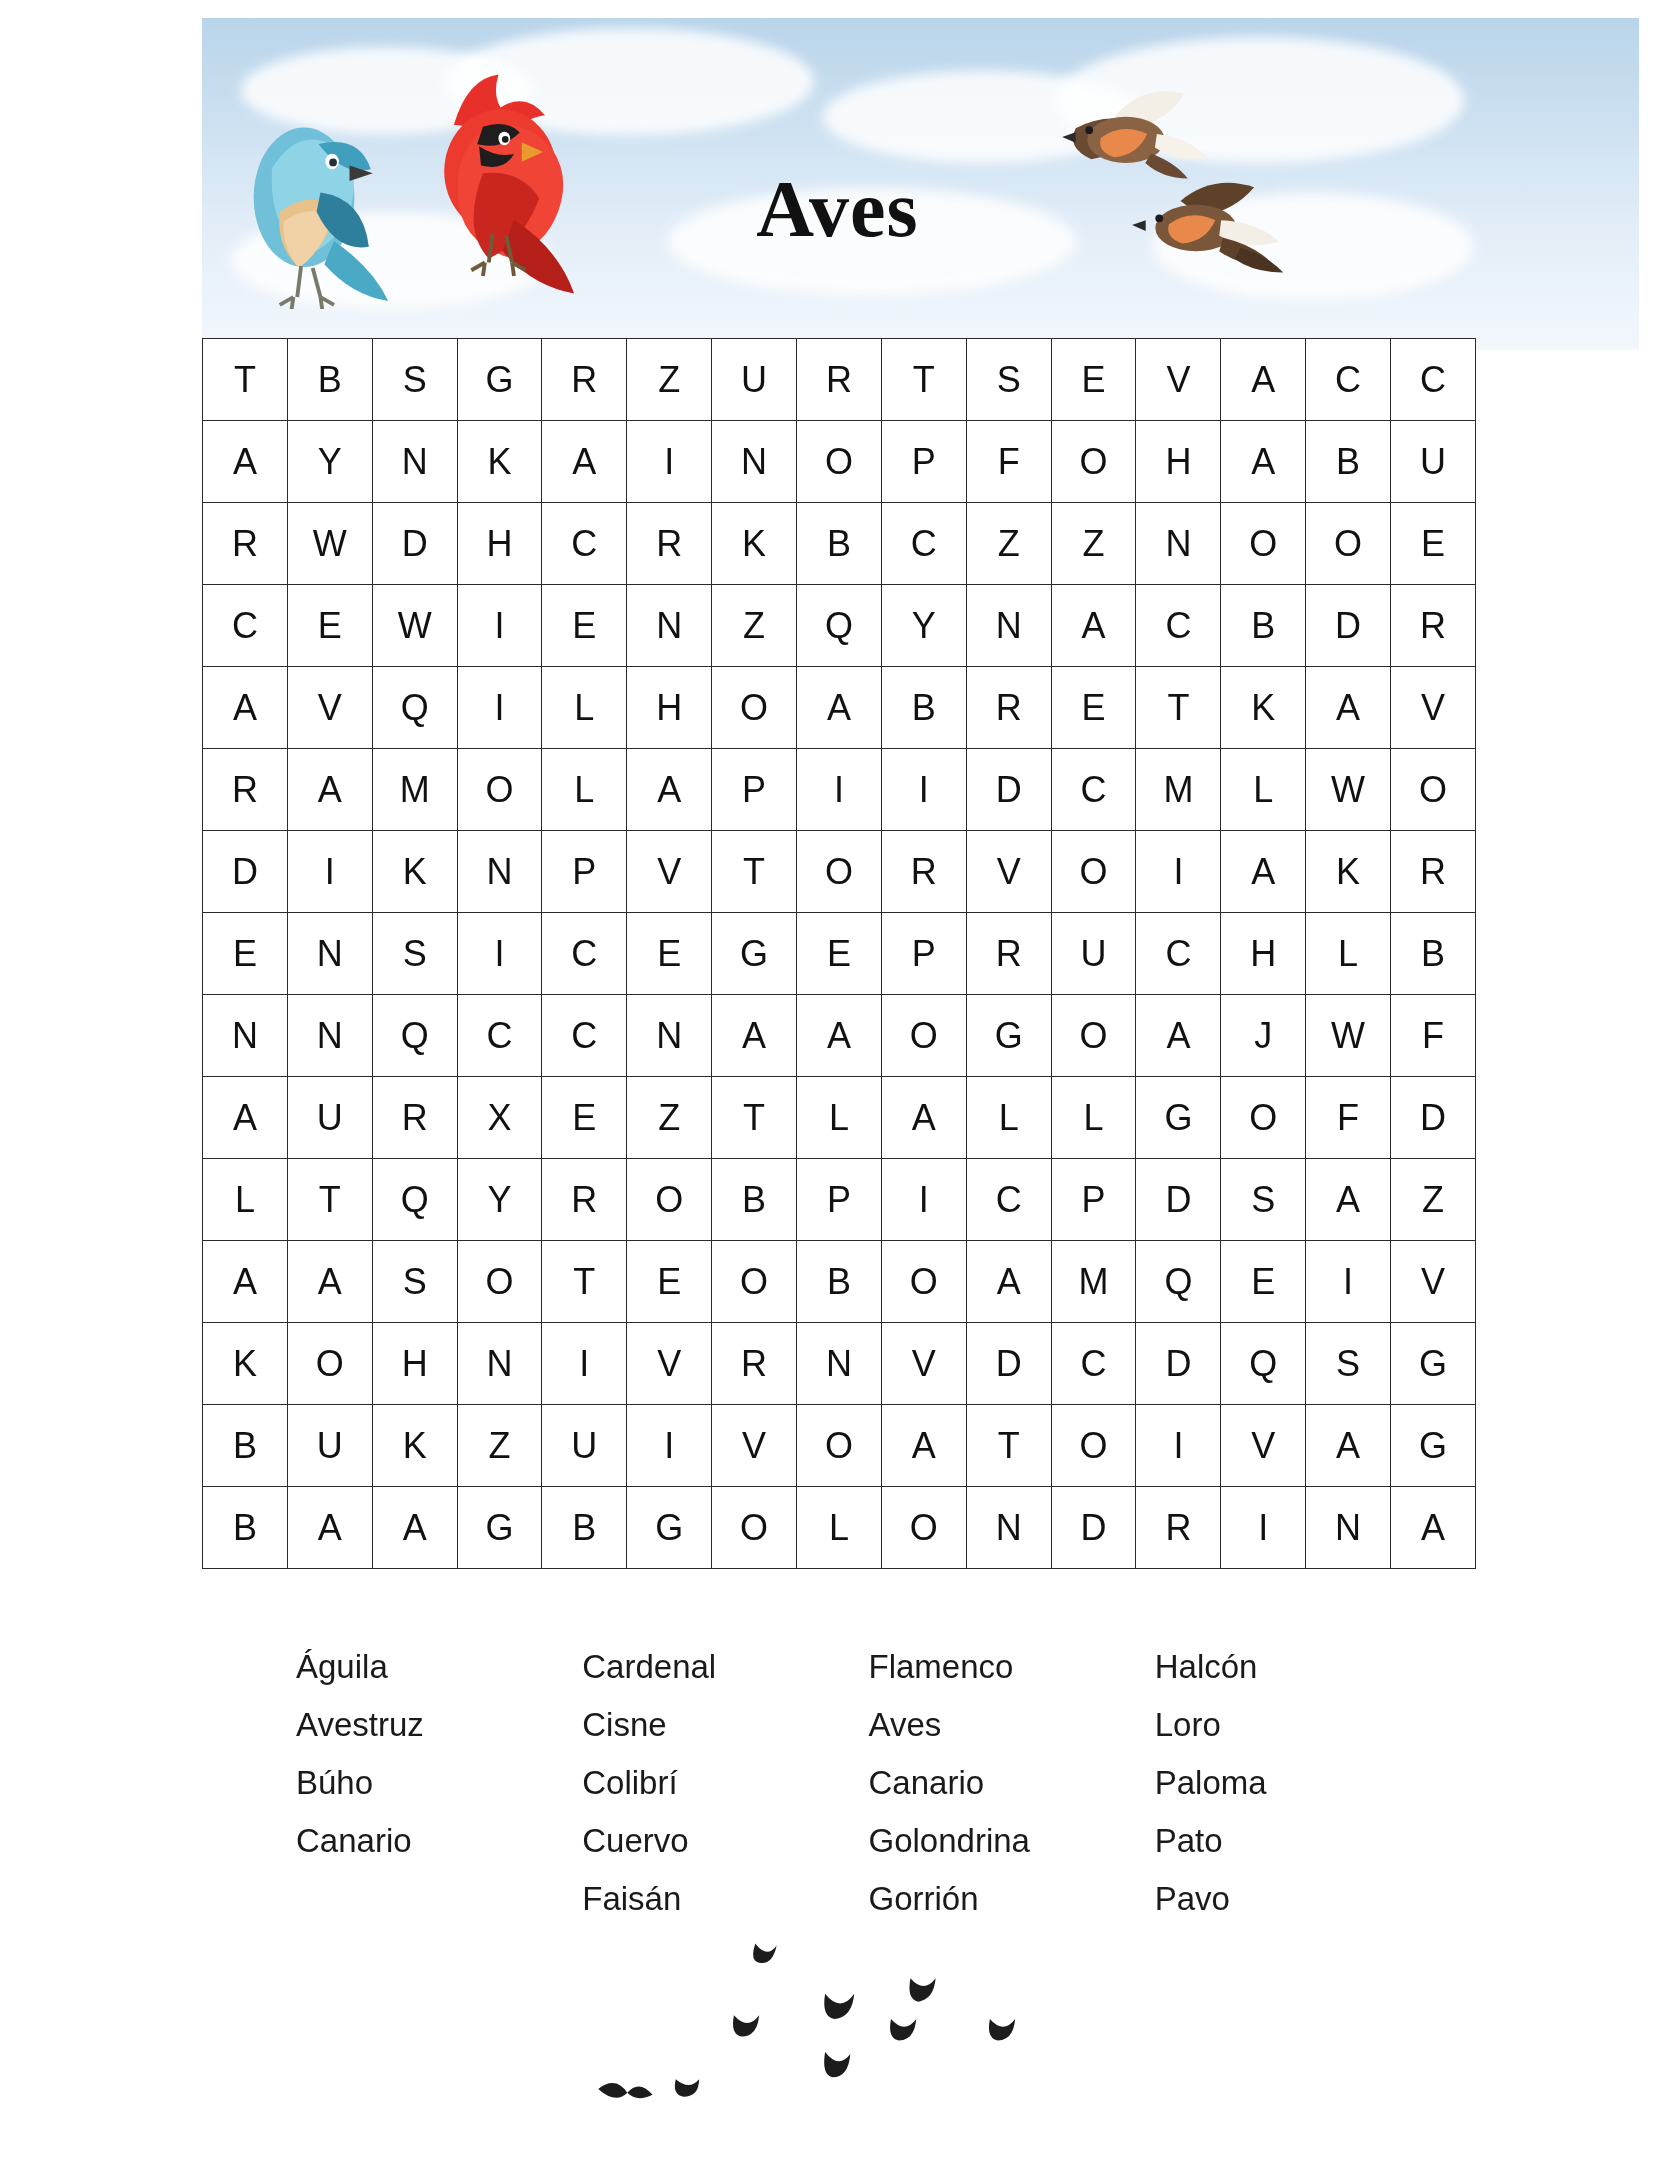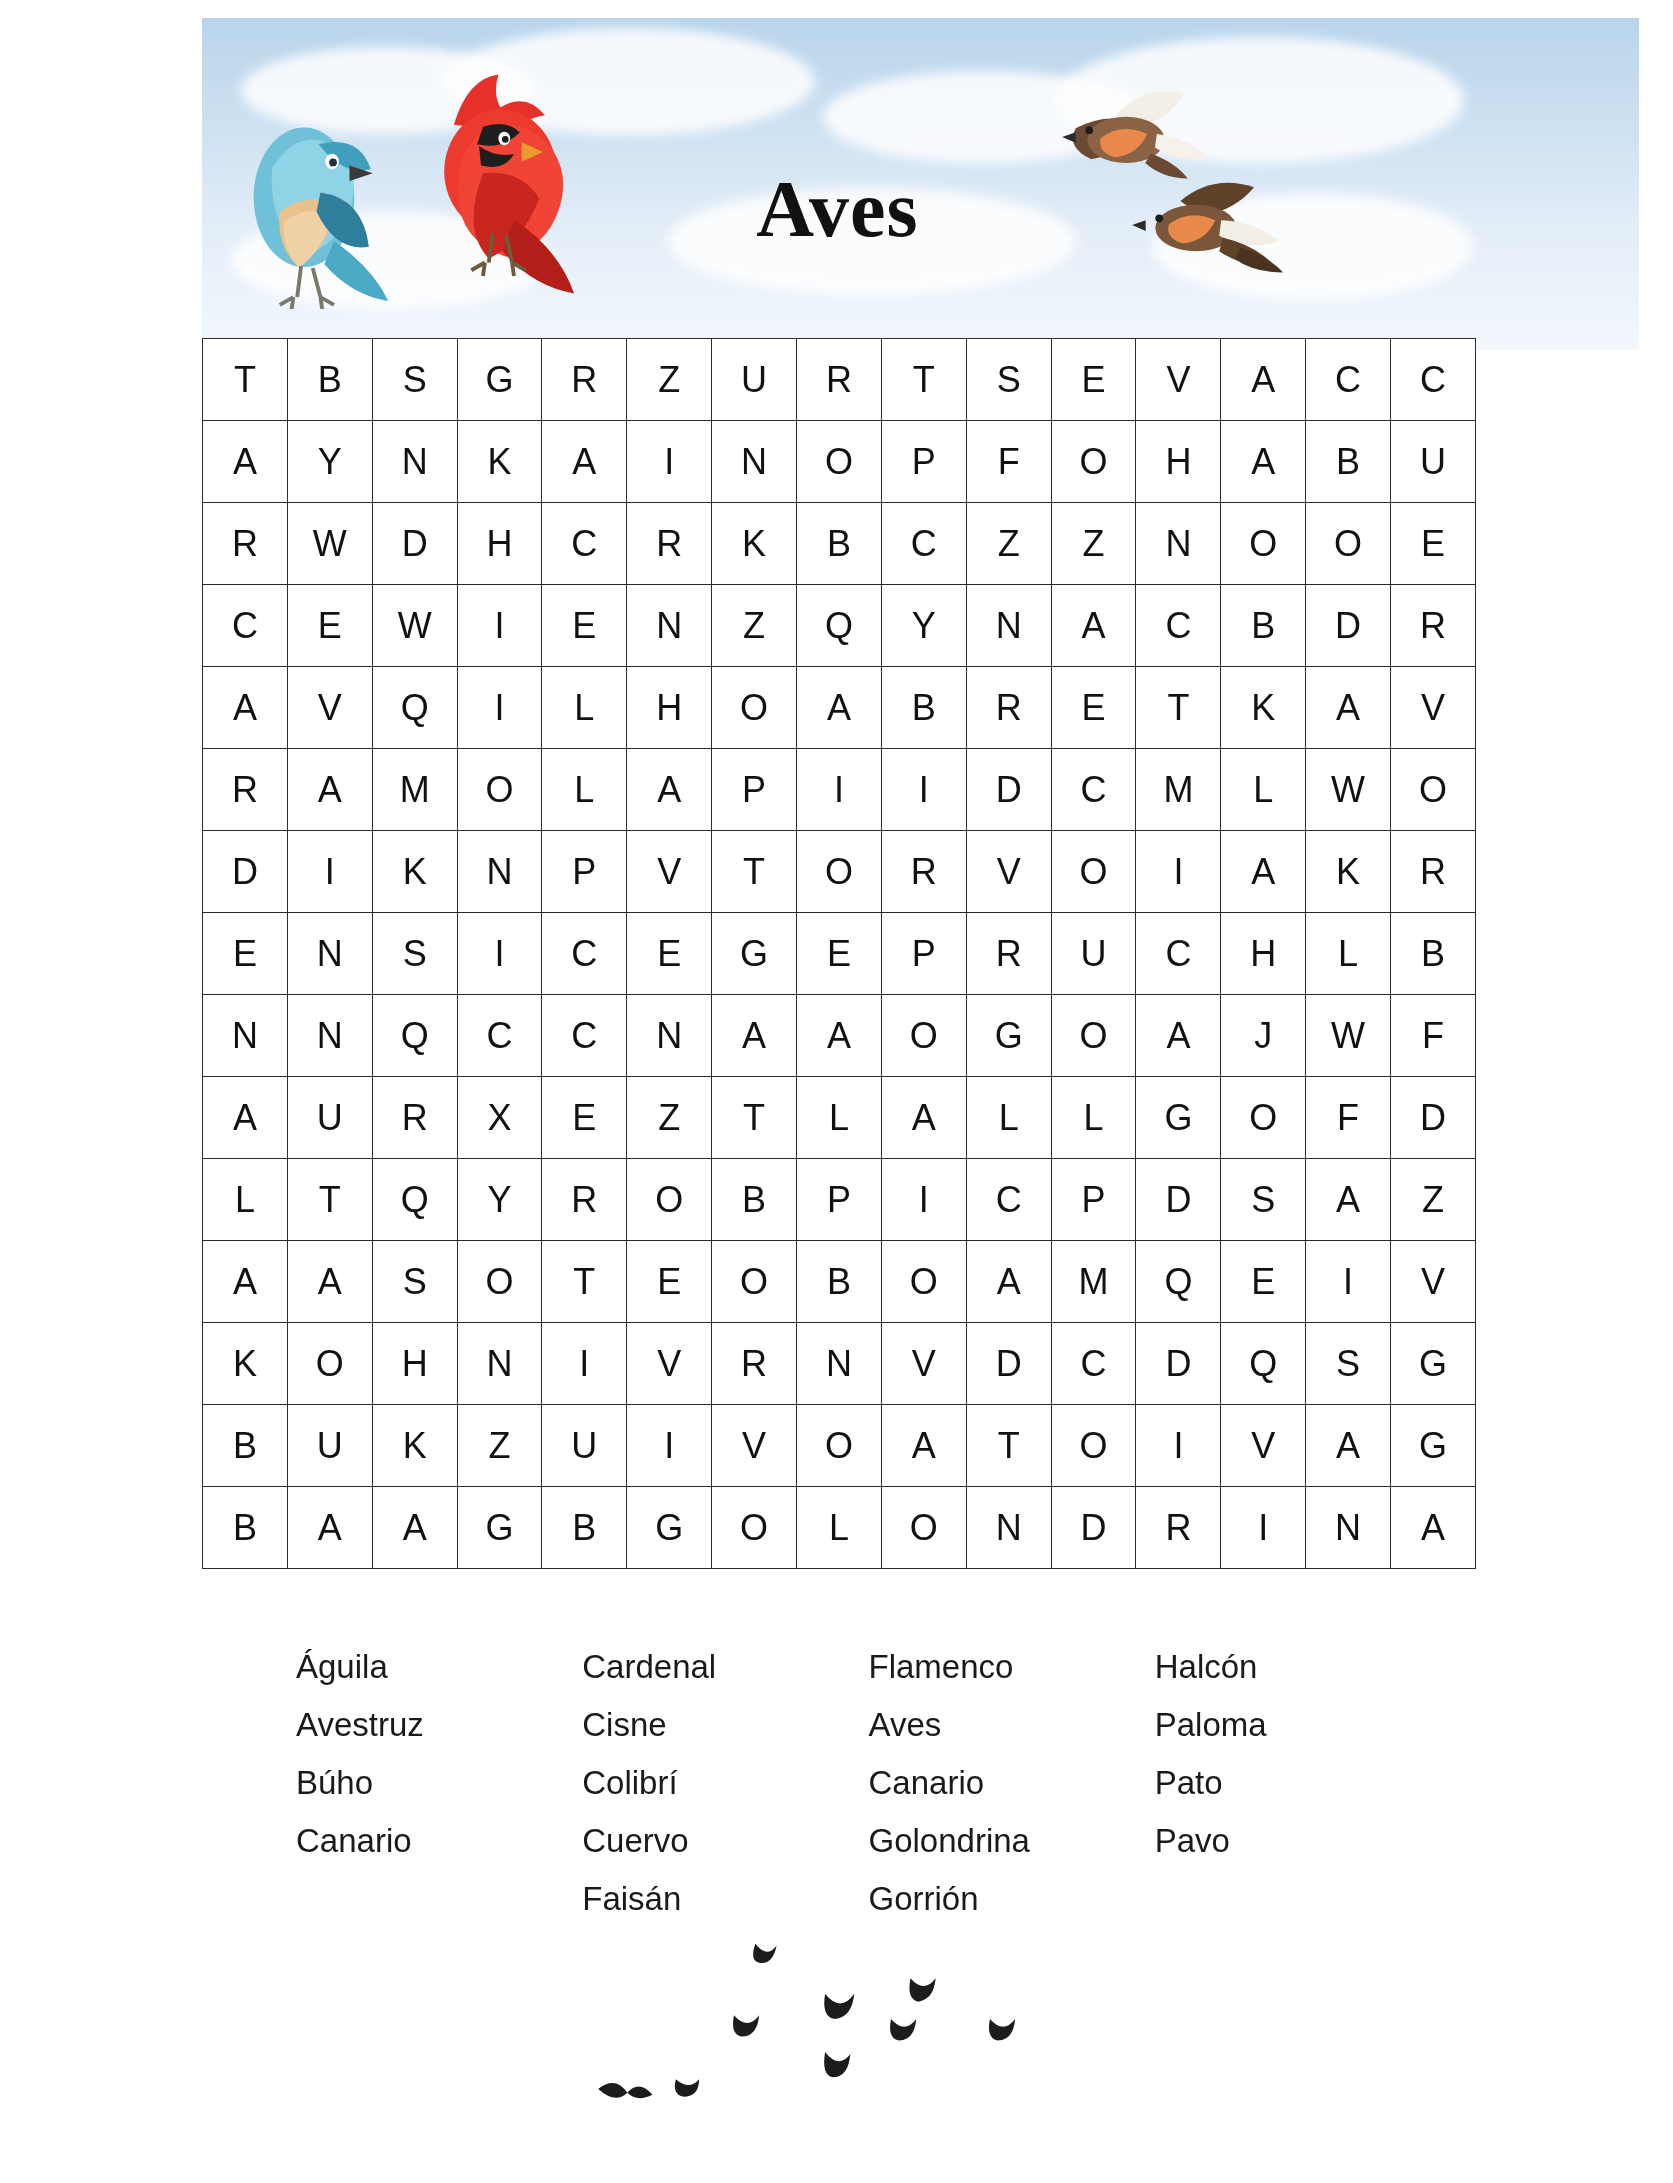--- a/index.html
+++ b/index.html
@@ -454,20 +454,21 @@
   </div>
   <div class="wordcol">
     <div>Flamenco</div>
     <div>Aves</div>
     <div>Canario</div>
     <div>Golondrina</div>
     <div>Gorrión</div>
   </div>
   <div class="wordcol">
     <div>Halcón</div>
+    <div>Loro</div>
     <div>Paloma</div>
     <div>Pato</div>
     <div>Pavo</div>
   </div>
 </div>
 
 <div class="footer-birds">
   <svg width="679" height="223" viewBox="0 0 700 230">
     <g fill="none" stroke="#1c1c1c" stroke-width="5" stroke-linecap="round">
       <path d="M258 18 q12 16 22 2 q-4 20 -18 18 q-10 -2 -4 -20z" fill="#1c1c1c" stroke="none"></path>

